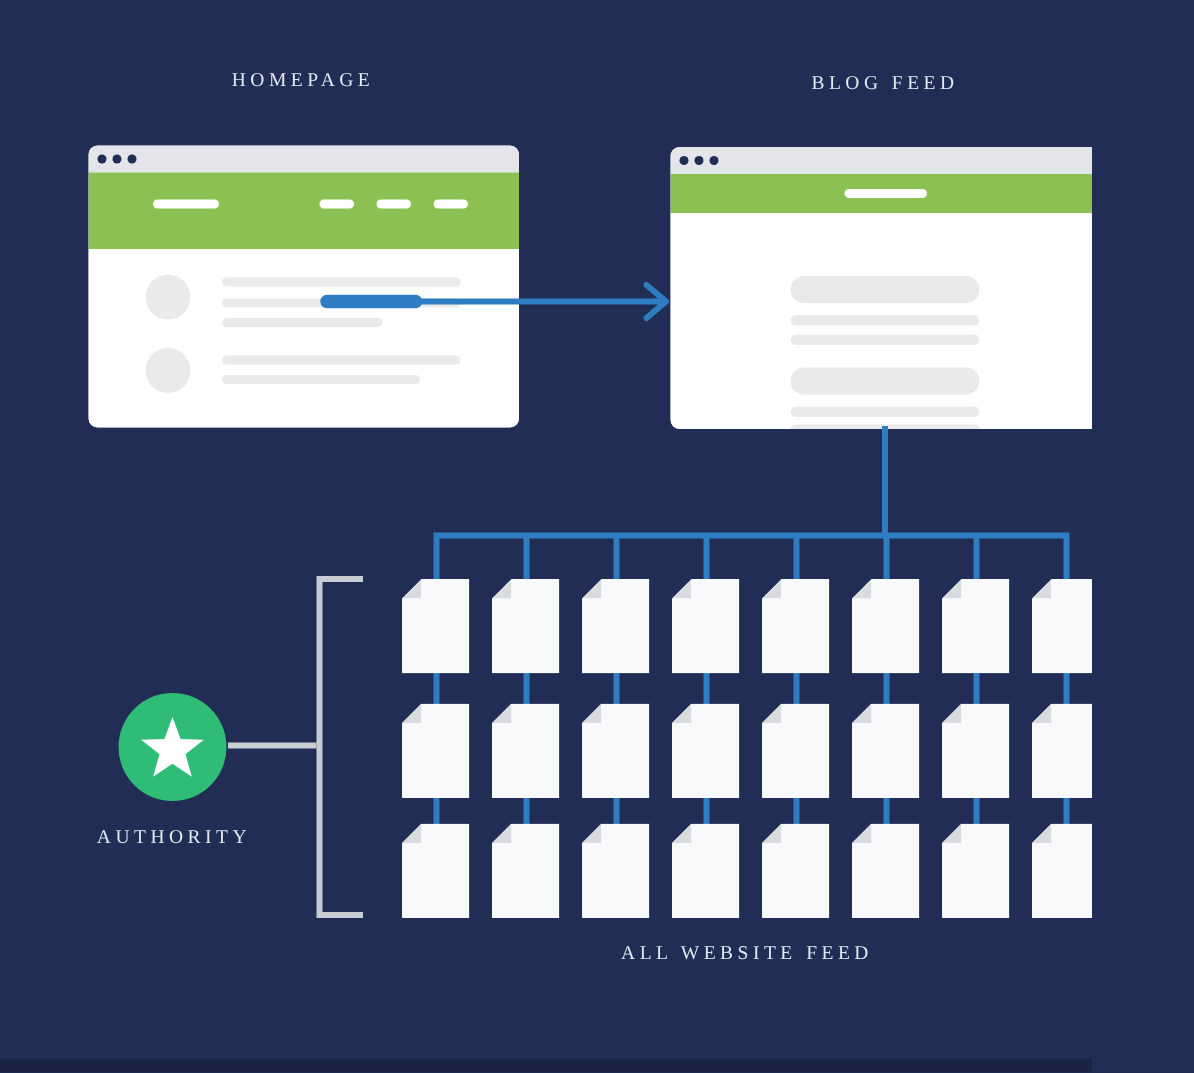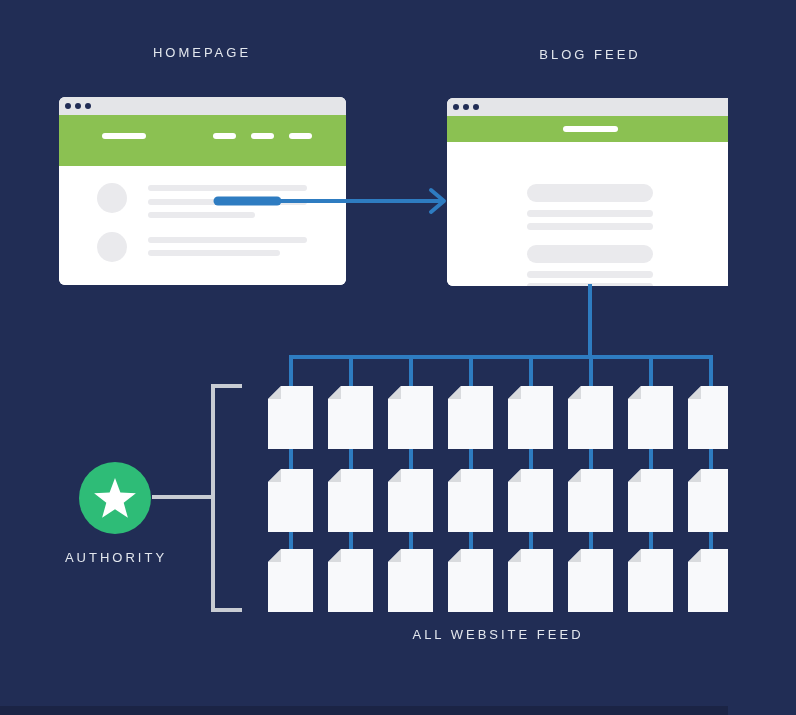--- a/index.html
+++ b/index.html
@@ -3,21 +3,21 @@
 <meta charset="utf-8">
 <style>
   :root{
     --background:#212D55; --footer-strip:#1B2445; --nav-green:#8BC152;
     --link-blue:#2E7CC1; --authority-green:#2EBC77; --bracket-gray:#C8CCD3;
     --page-white:#F8F9FB; --fold-gray:#D9DBDE; --titlebar-gray:#E4E5E8;
     --placeholder-gray:#EAEAED; --label-text:#E3E7EE;
   }
   html,body{margin:0;padding:0;background:var(--background);}
   .stage{position:relative;width:728px;height:715px;background:var(--background);
-         overflow:hidden;font-family:Liberation Sans, sans-serif;}
+         overflow:hidden;font-family:Liberation Serif, serif;}
   .diagram-label{position:absolute;color:var(--label-text);font-size:13px;
          letter-spacing:3px;text-align:center;font-weight:400;}
   .window{position:absolute;width:287px;height:188px;background:#fff;border-radius:6px;overflow:hidden;z-index:1;}
   .titlebar{height:18px;background:var(--titlebar-gray);display:flex;align-items:center;gap:4px;padding-left:6px;}
   .dot{width:6px;height:6px;border-radius:50%;background:var(--background);}
   .navbar{position:relative;background:var(--nav-green);}
   .navbar-hp{height:51px;}
   .navbar-bf{height:26px;}
   .wline{position:absolute;background:#fff;border-radius:3px;height:6px;}
   .winbody{position:relative;height:119px;background:#fff;}

